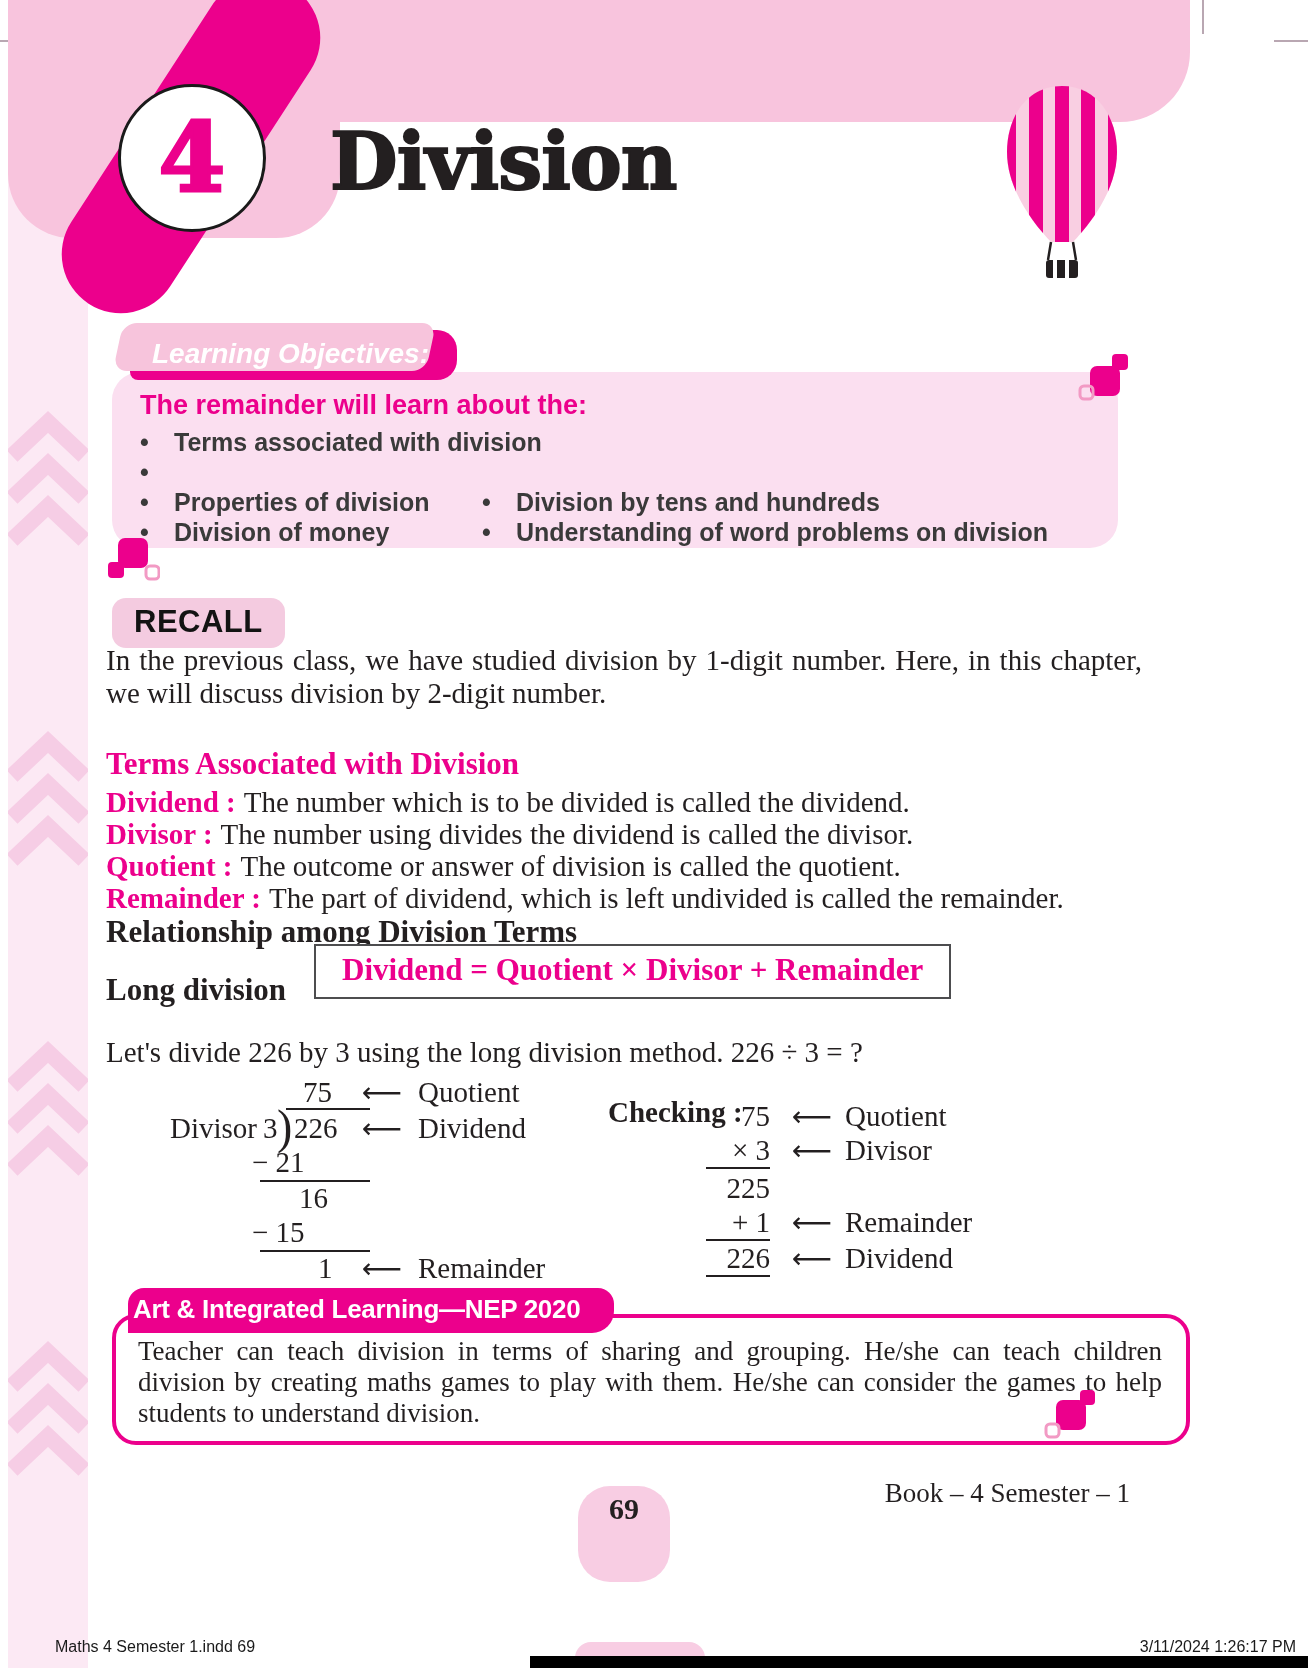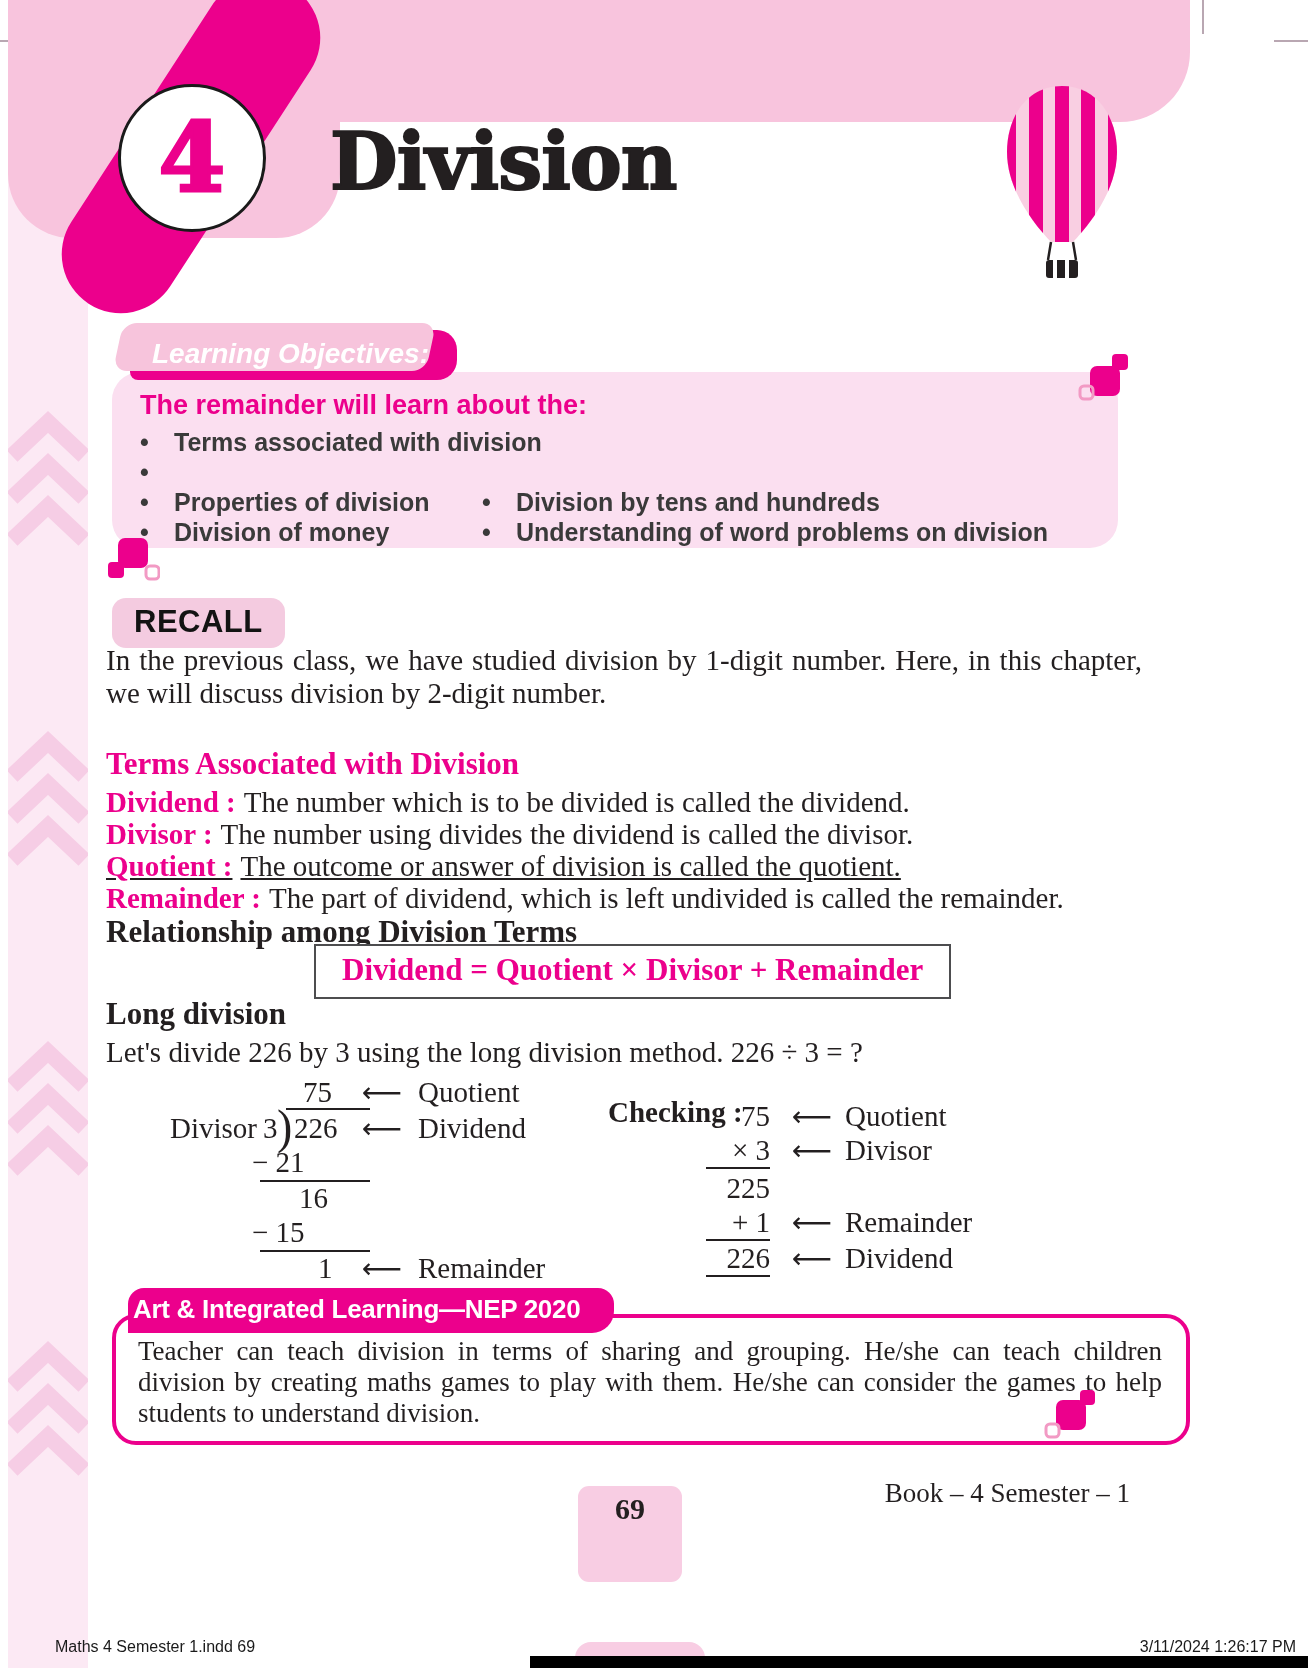--- a/index.html
+++ b/index.html
@@ -107,22 +107,22 @@
   .art-box {
     position: absolute; left: 112px; top: 1314px; width: 1078px; z-index: 2;
     border: 4px solid #ec008c; border-radius: 24px; background: #ffffff;
     padding: 18px 24px 12px 22px;
     font-size: 27px; line-height: 31px; text-align: justify;
   }
 
   
   .book-info { position: absolute; left: 850px; top: 1478px; width: 280px; text-align: right; font-size: 27px; }
   .page-blob {
-    position: absolute; left: 578px; top: 1486px; width: 104px; height: 96px;
-    background: #f8cde3; border-radius: 11px; text-align: center; padding-top: 6px;
+    position: absolute; left: 578px; top: 1486px; width: 92px; height: 96px;
+    background: #f8cde3; border-radius: 32px; text-align: center; padding-top: 6px;
     font-weight: bold; font-size: 30px;
   }
   .bottom-blob { position: absolute; left: 575px; top: 1642px; width: 130px; height: 26px; background: #f8cde3; border-radius: 16px 16px 0 0; }
   .print-note { position: absolute; top: 1638px; font-family: "Liberation Sans", sans-serif; font-size: 16px; color: #1a1a1a; z-index: 5; }
   .black-strip { position: absolute; left: 530px; top: 1656px; width: 778px; height: 12px; background: #000000; }
 </style>
 </head>
 <body>
 
 <div class="page">
@@ -219,31 +219,31 @@
 
   <div class="para just" style="top:644px;">In the previous class, we have studied division by 1-digit number. Here, in this chapter, we will discuss division by 2-digit number.</div>
 
   <div class="h-serif-pink" style="top:746px;">Terms Associated with Division</div>
   <div class="def-line" style="top:786px;">
     <span class="term">Dividend :</span><span>The number which is to be divided is called the dividend.</span>
   </div>
   <div class="def-line" style="top:818px;">
     <span class="term">Divisor :</span><span>The number using divides the dividend is called the divisor.</span>
   </div>
-  <div class="def-line" style="top:850px;text-decoration:underline;">
+  <div class="def-line" style="top:850px;">
     <span class="term">Quotient :</span><span>The outcome or answer of division is called the quotient.</span>
   </div>
   <div class="def-line" style="top:882px;">
     <span class="term">Remainder :</span><span>The part of dividend, which is left undivided is called the remainder.</span>
   </div>
 
   <div class="h-serif-black" style="top:914px;">Relationship among Division Terms</div>
   <div class="formula-box">Dividend = Quotient × Divisor + Remainder</div>
 
-  <div class="h-serif-black" style="top:996px;">Long division</div>
+  <div class="h-serif-black" style="top:972px;">Long division</div>
   <div class="para" style="top:1036px;">Let's divide 226 by 3 using the long division method. 226 ÷ 3 = ?</div>
 
   <div class="ld" style="left:303px; top:1078px;">75</div>
   <div class="ld arrow" style="left:362px; top:1078px;">⟵</div>
   <div class="ld" style="left:418px; top:1078px;">Quotient</div>
 
   <div class="rule" style="left:286px; top:1108px; width:84px;"></div>
   <div class="ld" style="left:170px; top:1114px;">Divisor</div>
   <div class="ld" style="left:263px; top:1114px;">3</div>
   <div class="ld-paren" style="left:277px; top:1104px;">)</div>

